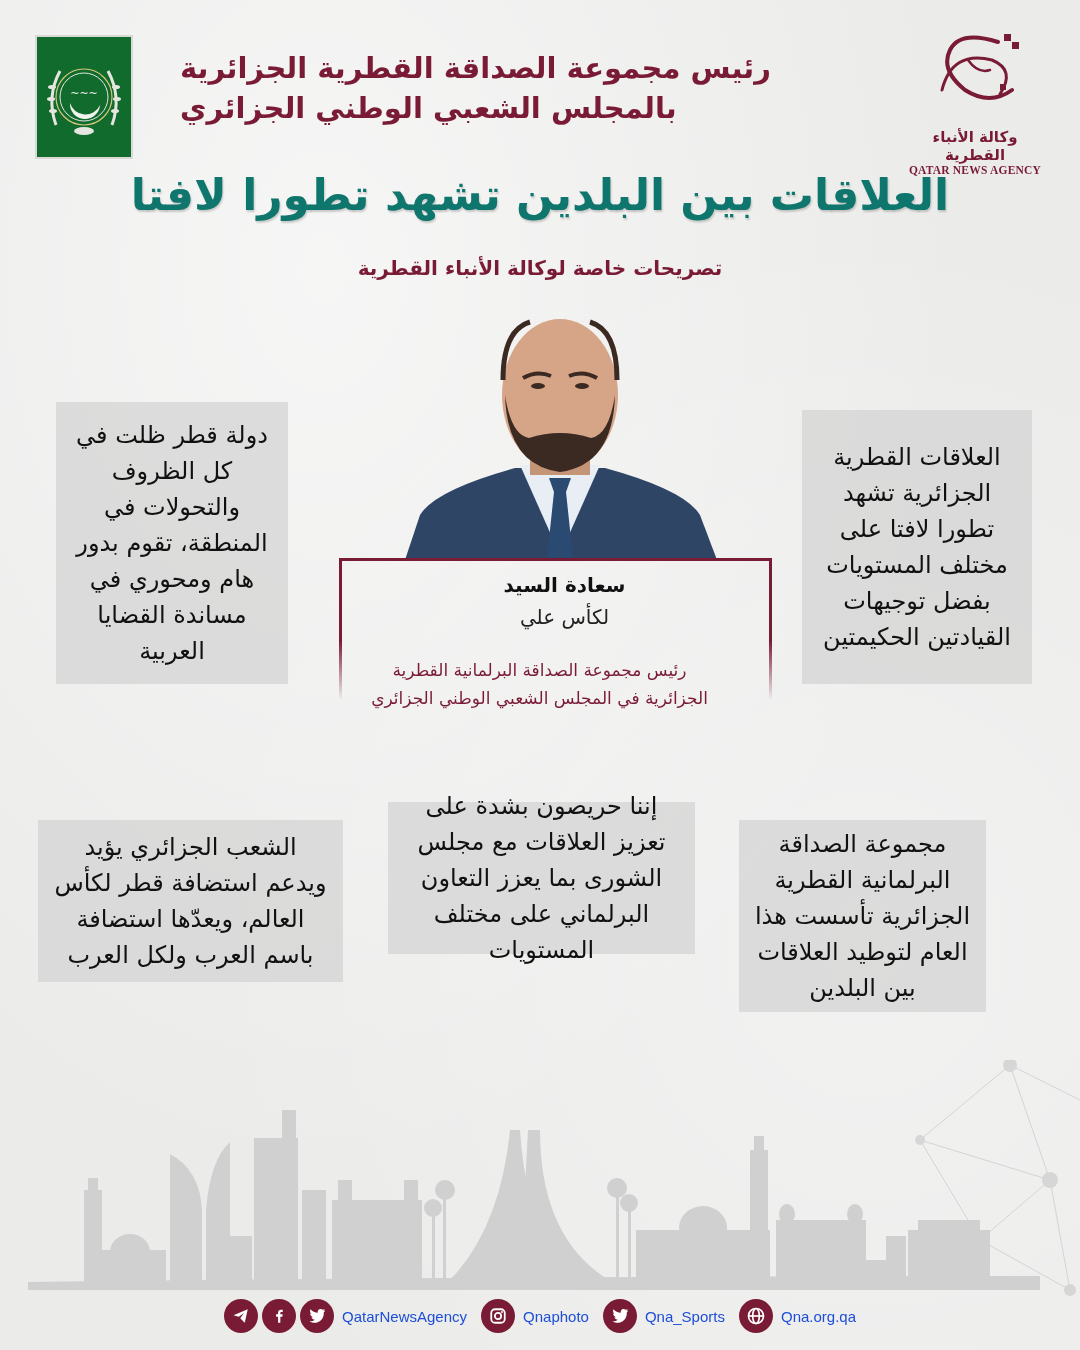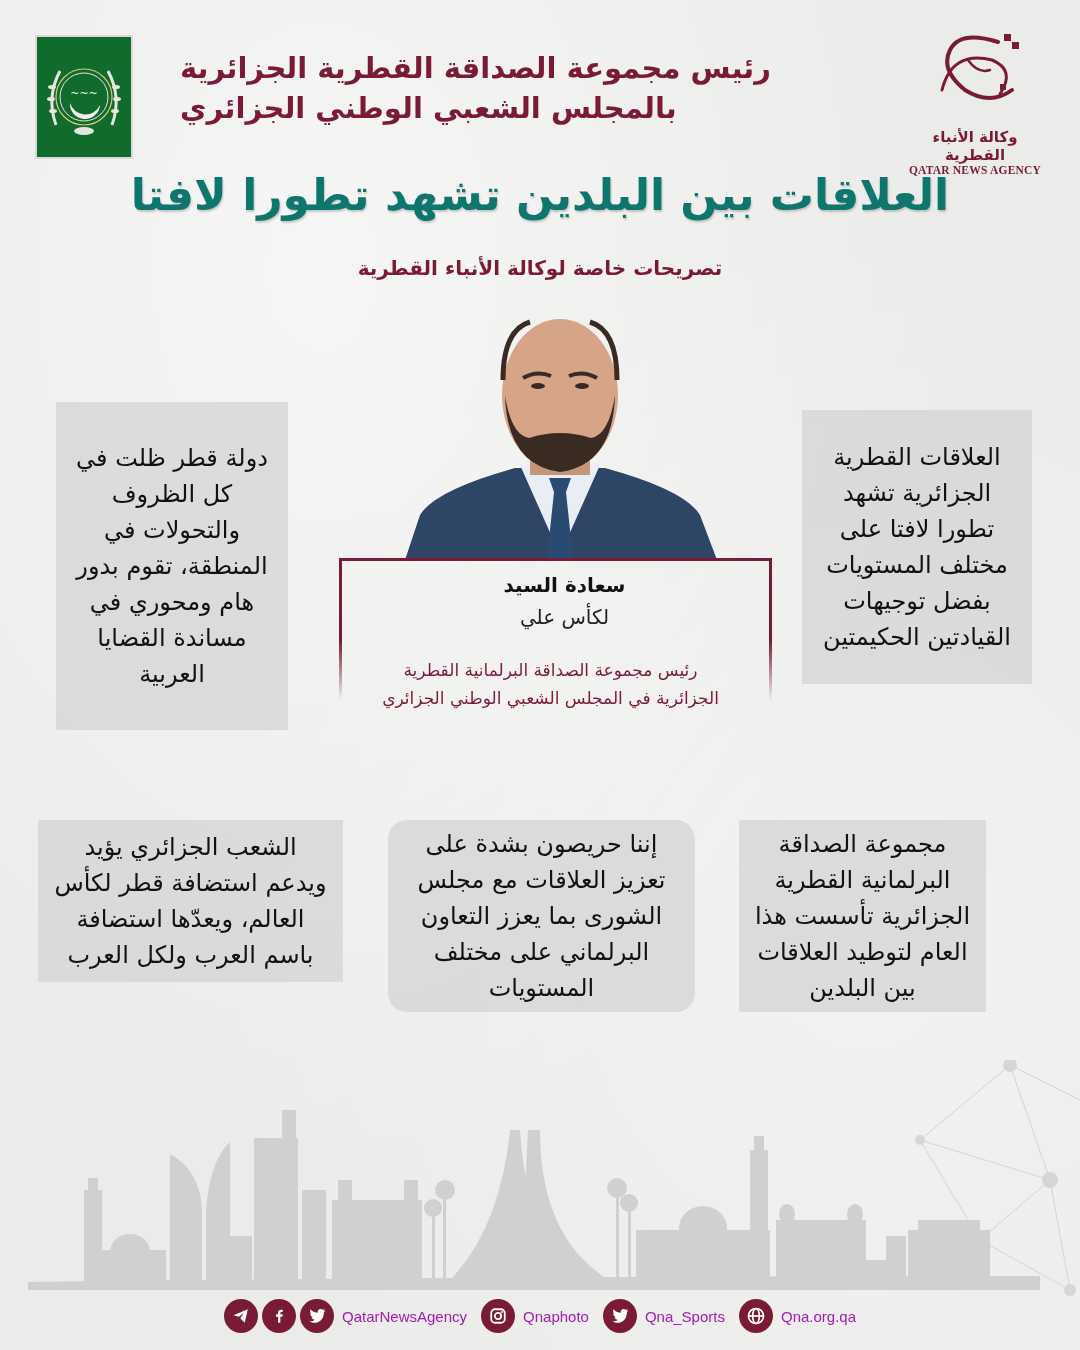--- a/index.html
+++ b/index.html
@@ -48,49 +48,49 @@
   .name-card {
     left: 339px; top: 558px; width: 433px; height: 150px;
     border: 3px solid #7a1b36; border-bottom: none;
     -webkit-mask-image: linear-gradient(to bottom, #000 55%, transparent 95%);
             mask-image: linear-gradient(to bottom, #000 55%, transparent 95%);
   }
   .name-block { left: 339px; top: 568px; width: 451px; text-align: center; direction: rtl; }
   .name-title { font-weight: bold; font-size: 20px; line-height: 34px; color: #111; }
   .name-value { font-size: 20px; line-height: 30px; color: #222; }
   .name-role {
-    left: 334px; top: 656px; width: 433px; text-align: center; direction: rtl;
+    left: 323px; top: 656px; width: 433px; text-align: center; direction: rtl;
     color: #7a1b36; font-size: 17px; line-height: 28px;
   }
 
   
   .quote-box {
     background: rgba(210,210,210,0.72);
     display: flex; align-items: center; justify-content: center;
     text-align: center; direction: rtl;
     font-size: 24px; line-height: 36px; color: #111;
     padding: 8px 14px;
   }
-  .q-left  { left: 56px;  top: 402px; width: 232px; height: 328px; }
+  .q-left  { left: 56px;  top: 402px; width: 232px; height: 282px; }
   .q-right { left: 802px; top: 410px; width: 230px; height: 274px; }
   .q-b1 { left: 38px;  top: 820px; width: 305px; height: 162px; }
-  .q-b2 { left: 388px; top: 820px; width: 307px; height: 192px; border-radius: 19px; }
+  .q-b2 { left: 388px; top: 802px; width: 307px; height: 152px; }
   .q-b3 { left: 739px; top: 820px; width: 247px; height: 192px; }
 
   
   .skyline { left: 0; top: 1090px; width: 1080px; height: 200px; }
 
   
   .footer { left: 0; top: 1296px; width: 1080px; height: 40px; display: flex; align-items: center; justify-content: center; direction: ltr; }
   .social-group { display: flex; align-items: center; margin: 0 7px; }
   .social-icon {
     width: 34px; height: 34px; border-radius: 50%; background: #7a1b36;
     display: inline-flex; align-items: center; justify-content: center; margin-right: 4px;
   }
-  .social-label { font-family: "Liberation Sans", sans-serif; font-size: 15px; color: #a21caf; margin-left: 4px; }
+  .social-label { font-family: "Liberation Sans", sans-serif; font-size: 15px; color: #1d4ed8; margin-left: 4px; }
   .network-lines { right: 0; top: 1060px; width: 220px; height: 260px; }
 </style>
 </head>
 <body>
 
 <svg class="abs network-lines" viewBox="0 0 220 260">
   <g stroke="#d4d4d4" stroke-width="1" fill="none">
     <line x1="150" y1="5" x2="60" y2="80"></line>
       <line x1="150" y1="5" x2="190" y2="120"></line>
     <line x1="60" y1="80" x2="190" y2="120"></line>

